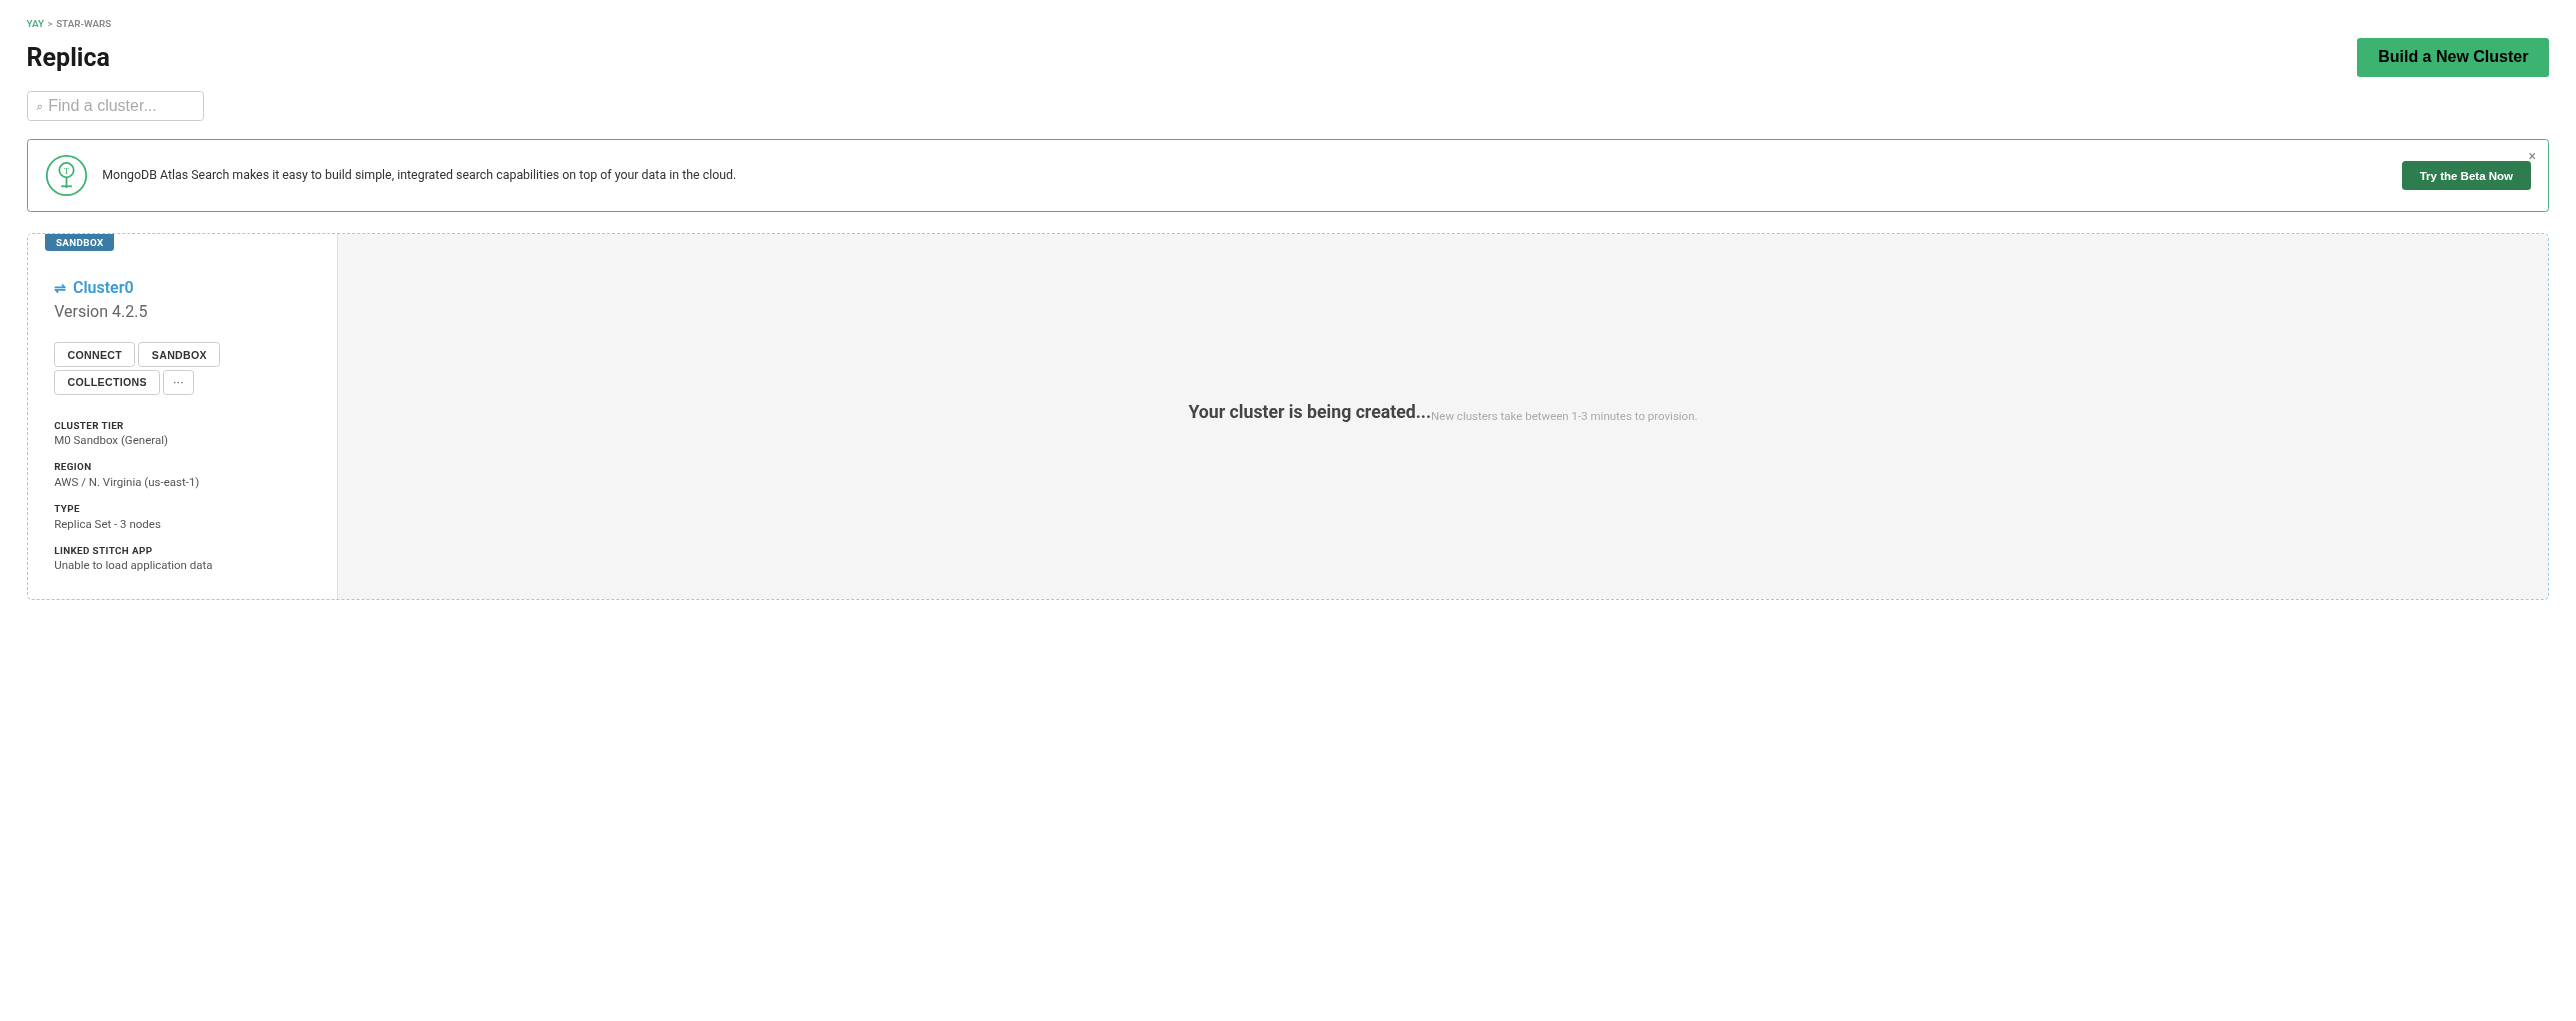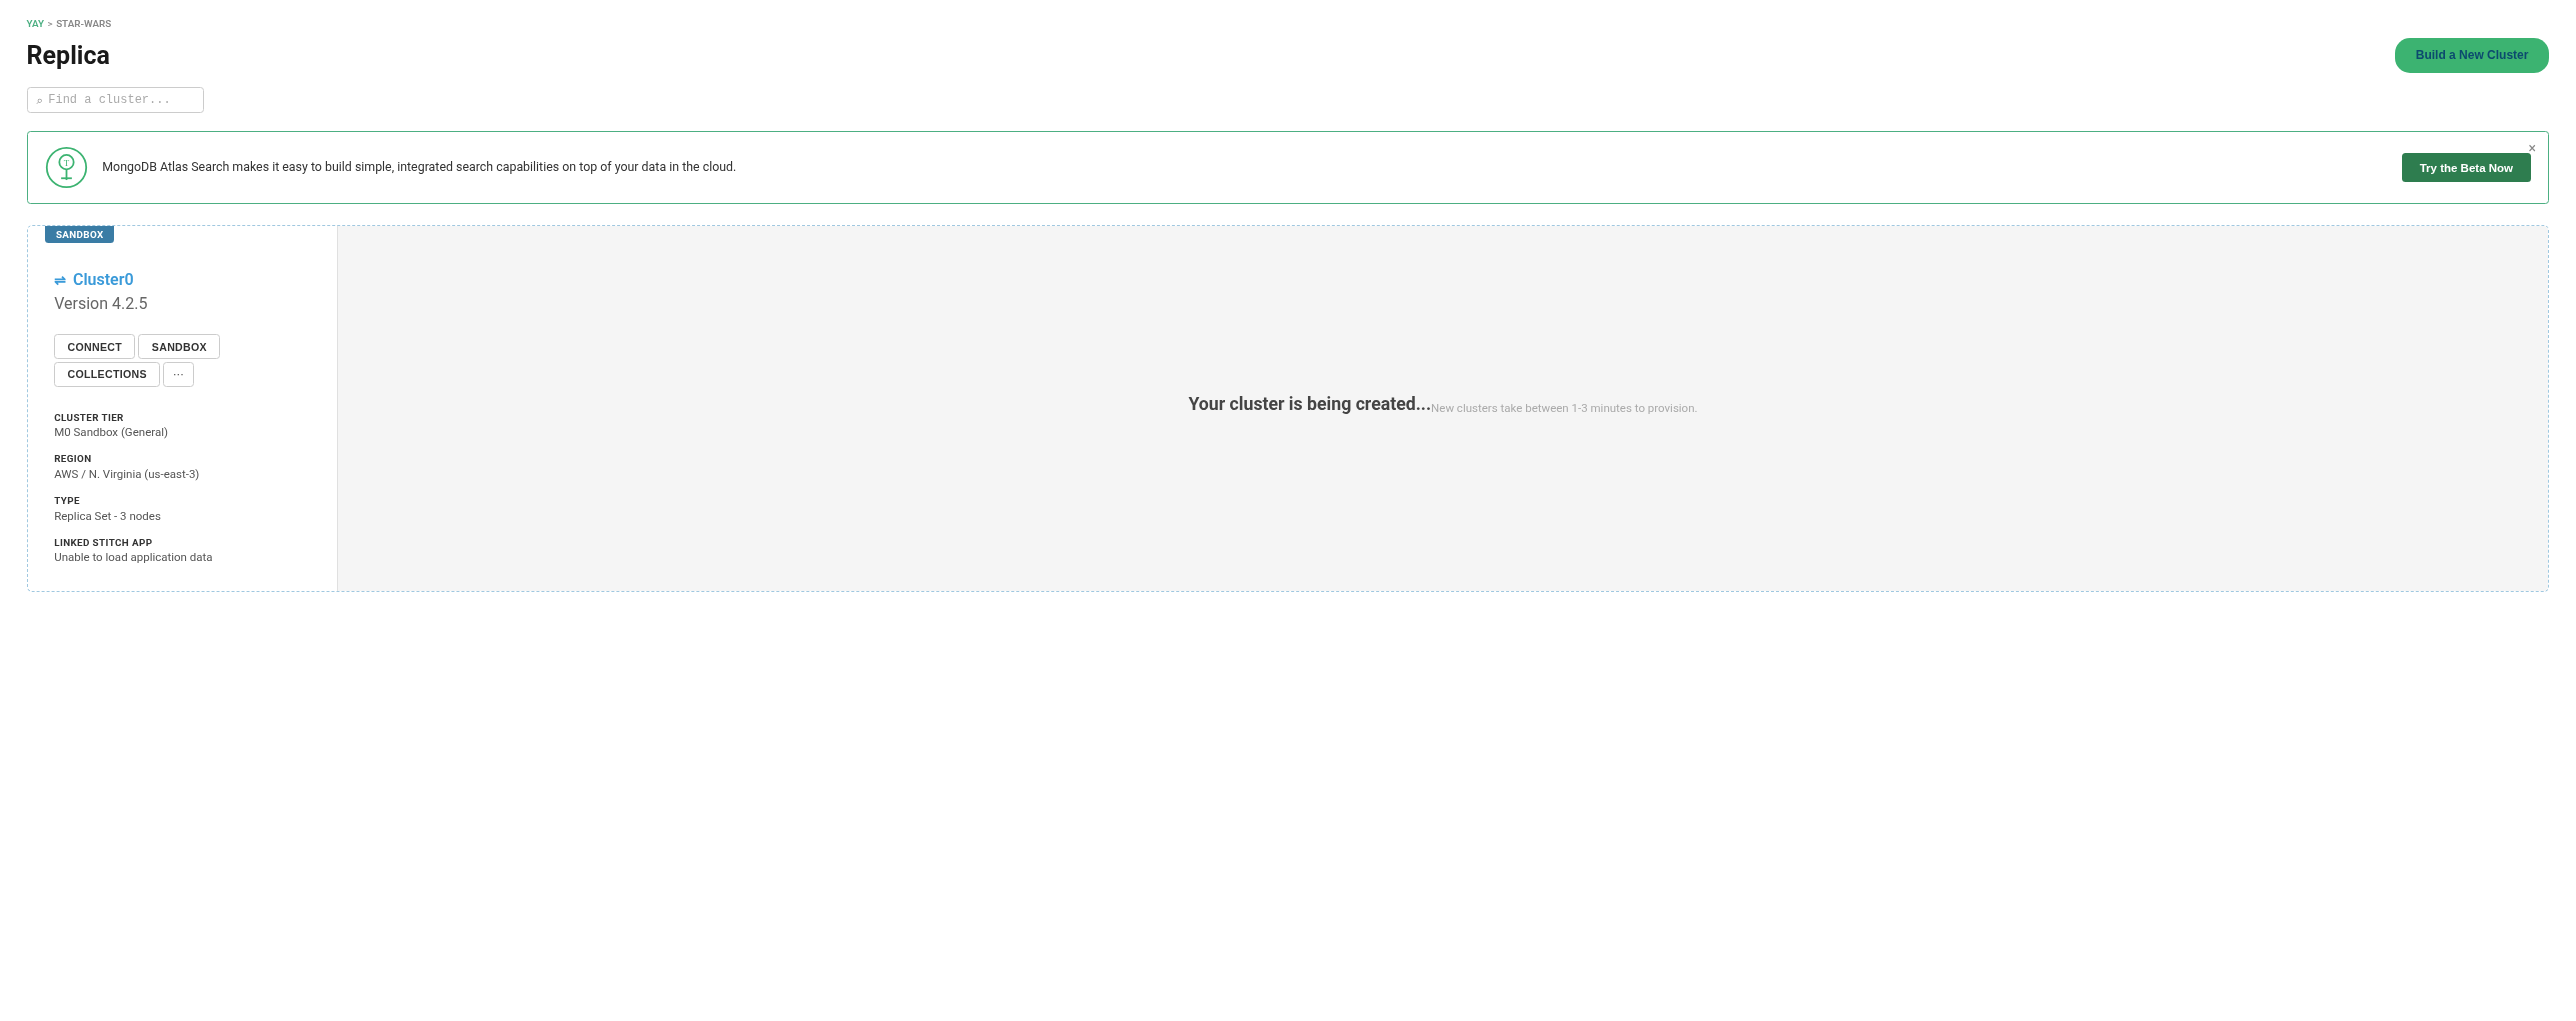--- a/index.html
+++ b/index.html
@@ -53,25 +53,25 @@
     }
 
     .page-title {
       font-size: 25px;
       font-weight: 700;
       color: #1a1a1a;
     }
 
     .build-cluster-btn {
       background-color: #3cb371;
-      color: #0c4a6e;
+      color: #000000;
       border: none;
       padding: 10.6px 21px;
-      border-radius: 15px;
-      font-size: 12px;
+      border-radius: 3px;
+      font-size: 16px;
       font-weight: 600;
       cursor: pointer;
     }
 
     .search-container {
       margin-bottom: 17.7px;
     }
 
     .search-input-wrapper {
       display: flex;
@@ -85,24 +85,23 @@
 
     .search-icon {
       color: #888;
       margin-right: 5.3px;
       font-size: 11.5px;
     }
 
     .search-input {
       border: none;
       outline: none;
-      font-size: 12px;
+      font-size: 16px;
       color: #555;
       width: 100%;
-      font-family: Liberation Mono, monospace;
     }
 
     .search-input::placeholder {
       color: #aaa;
     }
 
     .banner {
       border: 0.9px solid #4CAF82;
       border-radius: 3.5px;
       padding: 14px 17.7px;
@@ -337,21 +336,21 @@
           <button class="more-btn">···</button>
         </div>
 
         <div class="cluster-meta">
           <div class="meta-item">
             <div class="meta-label">CLUSTER TIER</div>
             <div class="meta-value">M0 Sandbox (General)</div>
           </div>
           <div class="meta-item">
             <div class="meta-label">REGION</div>
-            <div class="meta-value">AWS / N. Virginia (us-east-3)</div>
+            <div class="meta-value">AWS / N. Virginia (us-east-1)</div>
           </div>
           <div class="meta-item">
             <div class="meta-label">TYPE</div>
             <div class="meta-value">Replica Set - 3 nodes</div>
           </div>
           <div class="meta-item">
             <div class="meta-label">LINKED STITCH APP</div>
             <div class="meta-value">Unable to load application data</div>
           </div>
         </div>

